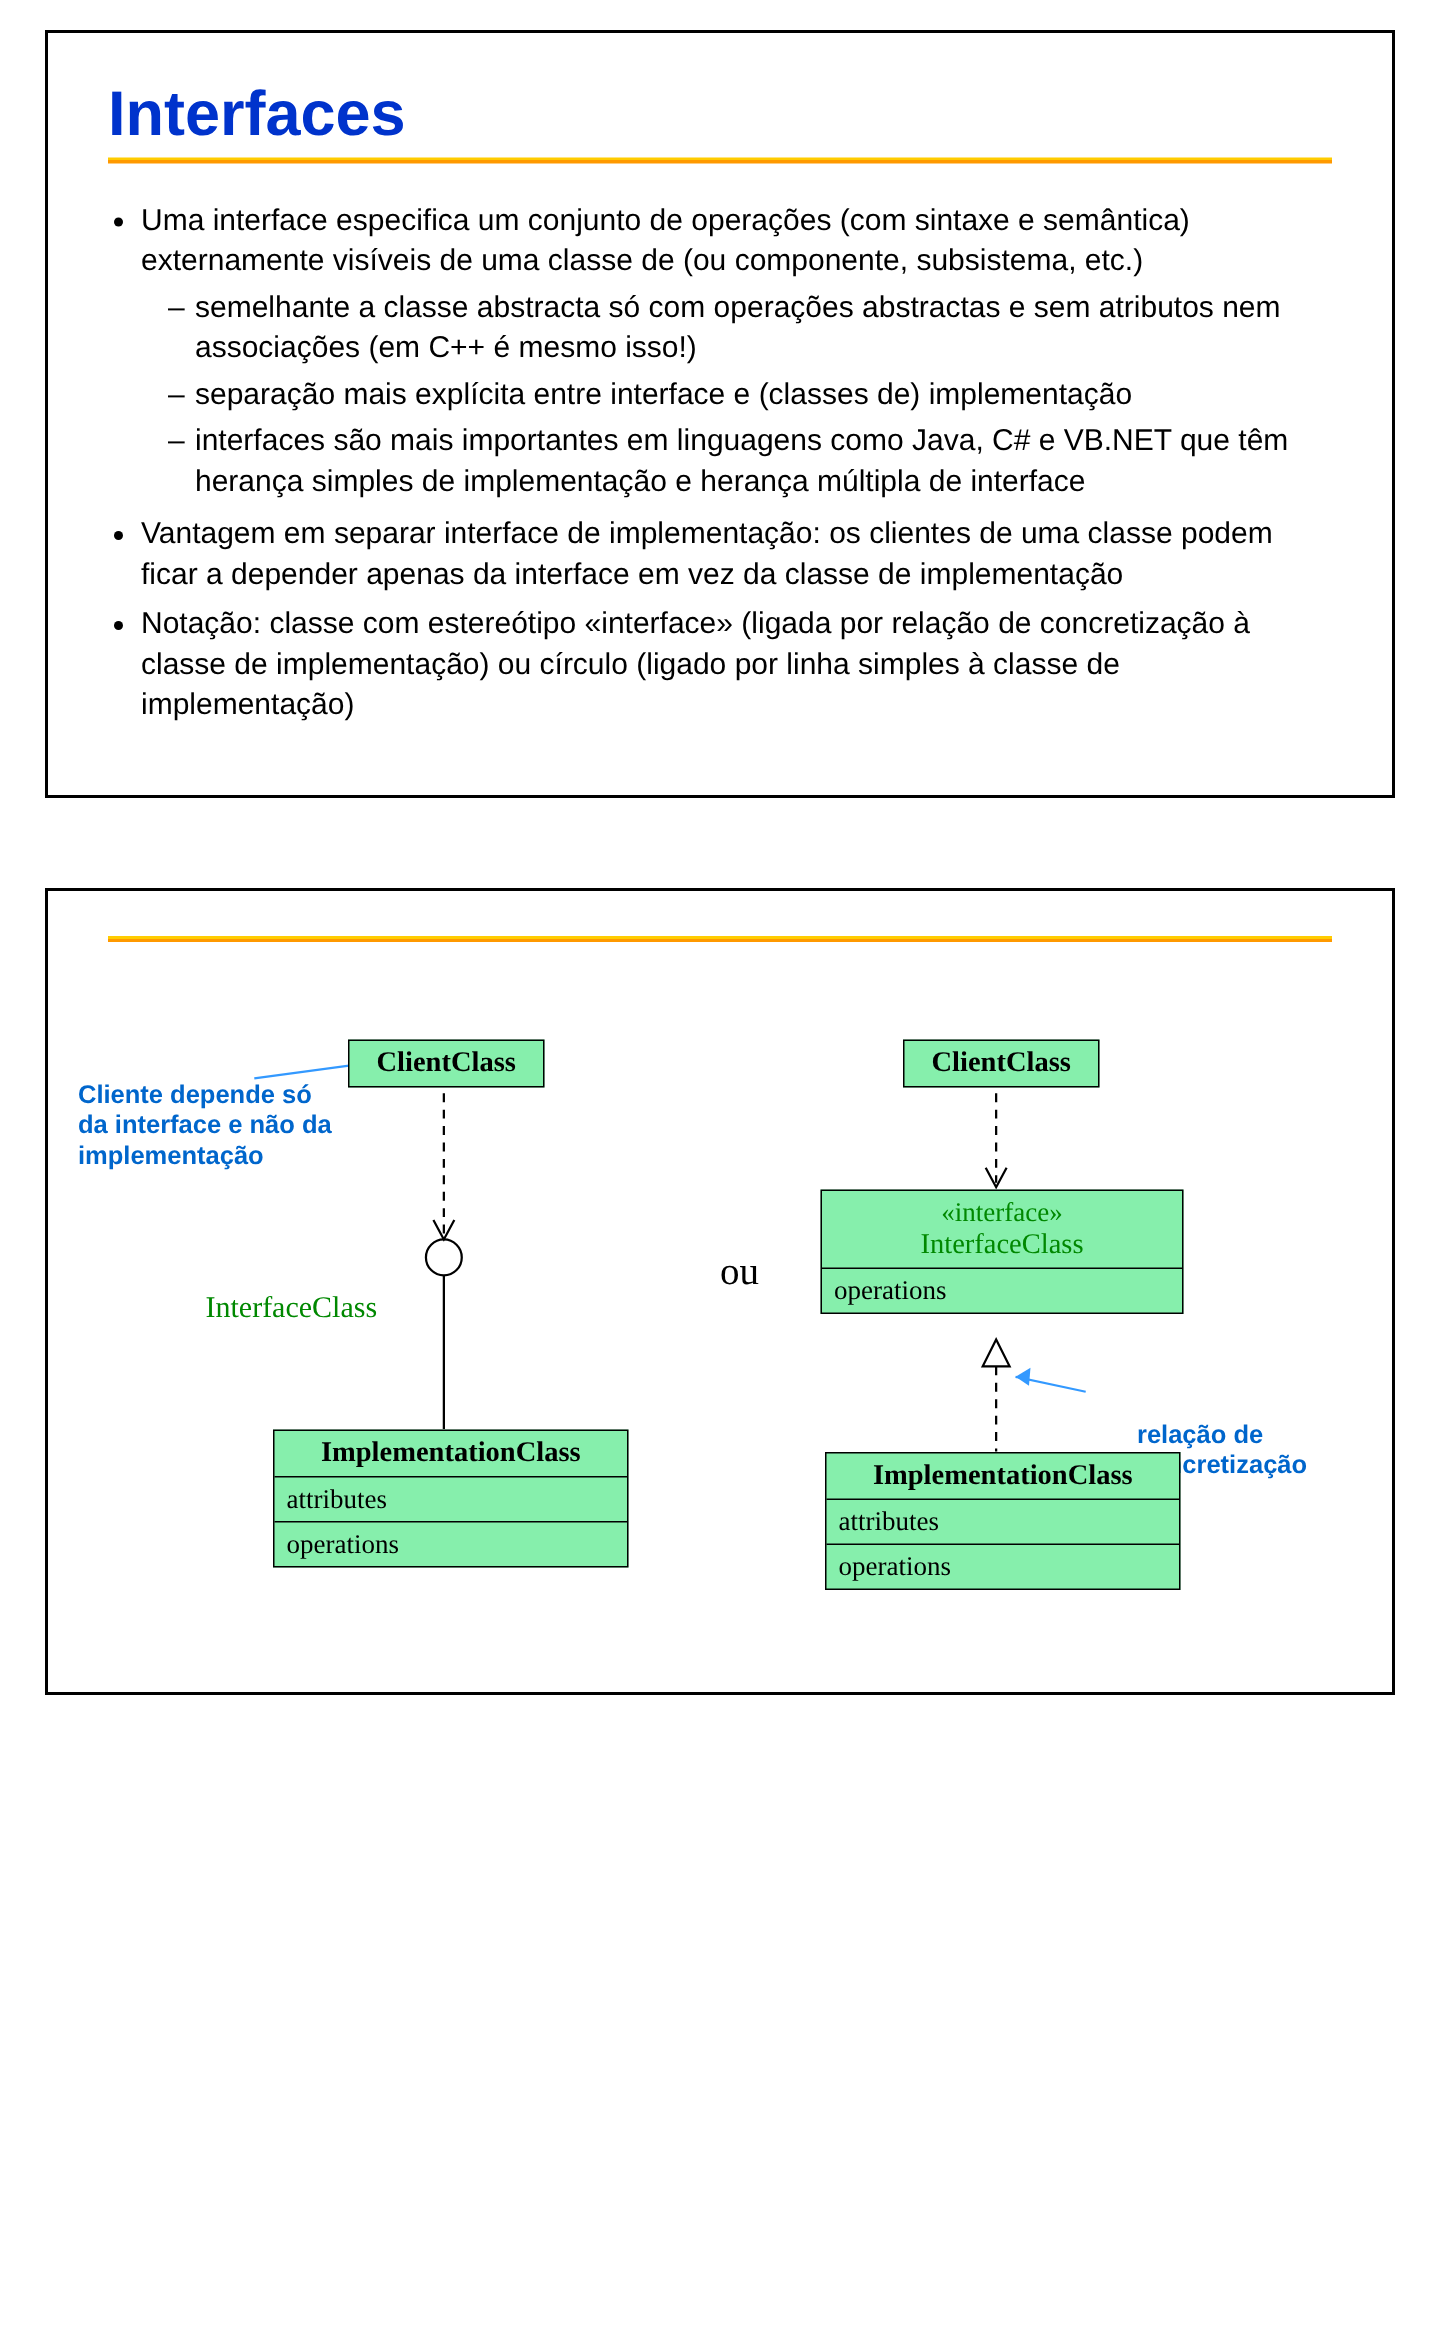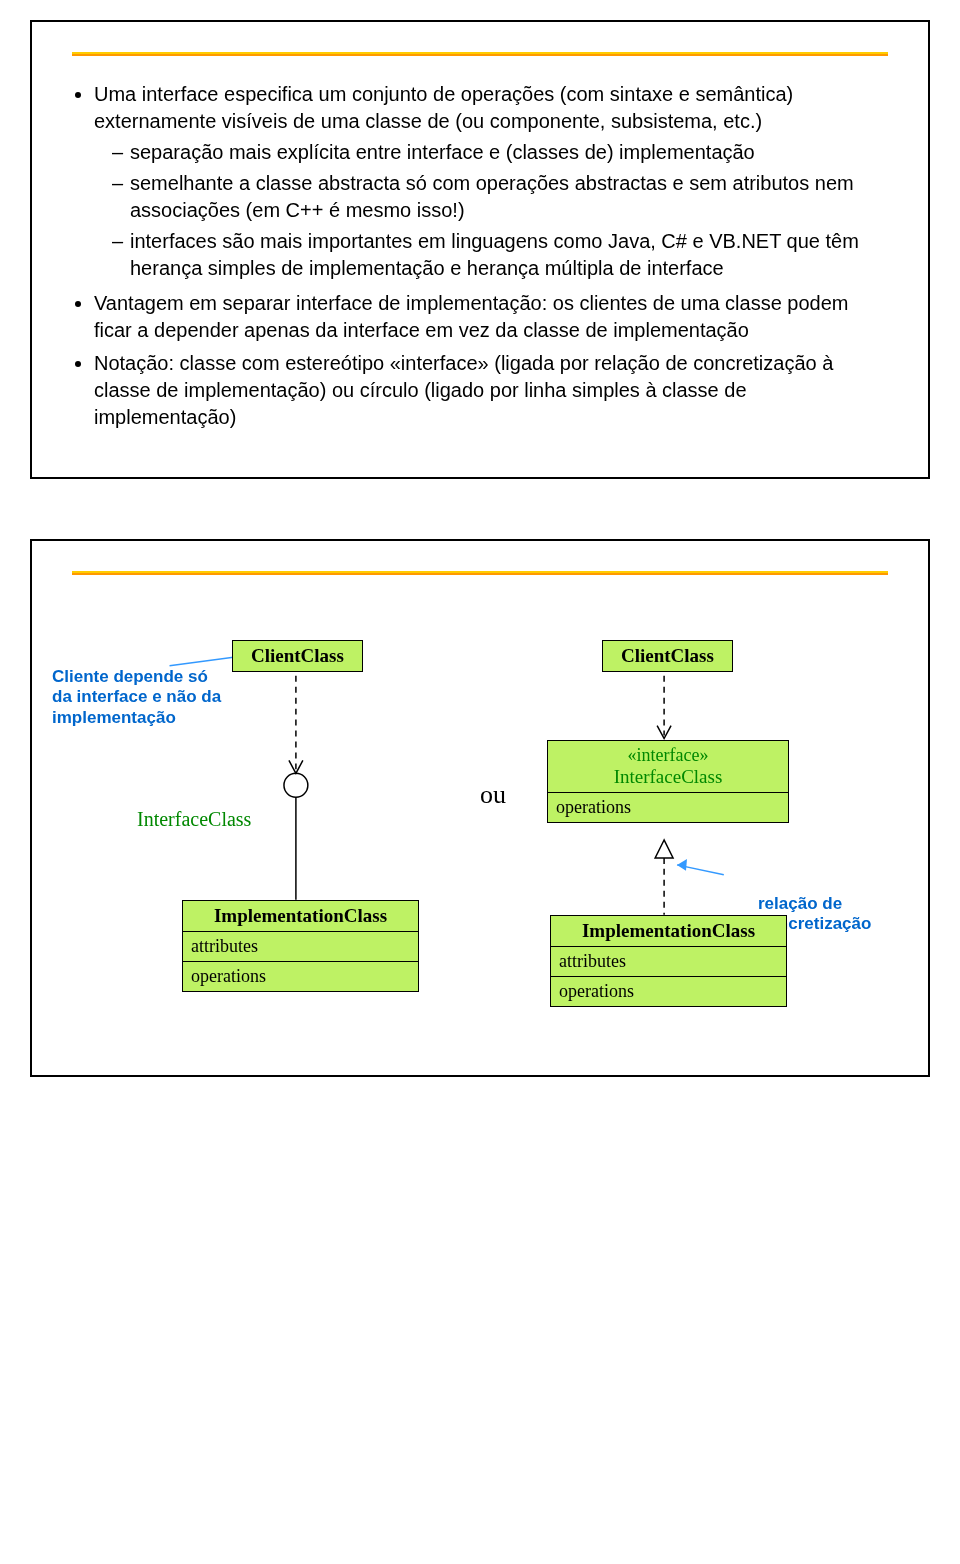--- a/index.html
+++ b/index.html
@@ -54,21 +54,21 @@
   }
   
   .diagram-area {
     position: relative;
     height: 450px;
     margin-top: 40px;
   }
   .box {
     position: absolute;
     border: 1.5px solid #000;
-    background: #bef264;
+    background: #86efac;
     font-family: "Times New Roman", Times, serif;
     text-align: center;
   }
   .box-header {
     font-weight: bold;
     padding: 4px 18px;
     font-size: 19px;
   }
   .box-row {
     border-top: 1.5px solid #000;
@@ -96,27 +96,28 @@
     position: absolute;
     top: 0; left: 0;
     width: 100%; height: 100%;
     pointer-events: none;
   }
 </style>
 </head>
 <body>
 
 <div class="slide">
+  <h1 class="title">Interfaces</h1>
   <div class="underline"></div>
   <ul class="main">
     <li>
       <span>Uma interface especifica um conjunto de operações (com sintaxe e semântica) externamente visíveis de uma classe de (ou componente, subsistema, etc.)</span>
       <ul class="sub">
+        <li>semelhante a classe abstracta só com operações abstractas e sem atributos nem associações (em C++ é mesmo isso!)</li>
         <li>separação mais explícita entre interface e (classes de) implementação</li>
-        <li>semelhante a classe abstracta só com operações abstractas e sem atributos nem associações (em C++ é mesmo isso!)</li>
         <li>interfaces são mais importantes em linguagens como Java, C# e VB.NET que têm herança simples de implementação e herança múltipla de interface</li>
       </ul>
     </li>
     <li>Vantagem em separar interface de implementação: os clientes de uma classe podem ficar a depender apenas da interface em vez da classe de implementação</li>
     <li>Notação: classe com estereótipo «interface» (ligada por relação de concretização à classe de implementação) ou círculo (ligado por linha simples à classe de implementação)</li>
   </ul>
 </div>
 
 <div class="slide" style="padding-bottom:10px;">
   <div class="underline"></div>

